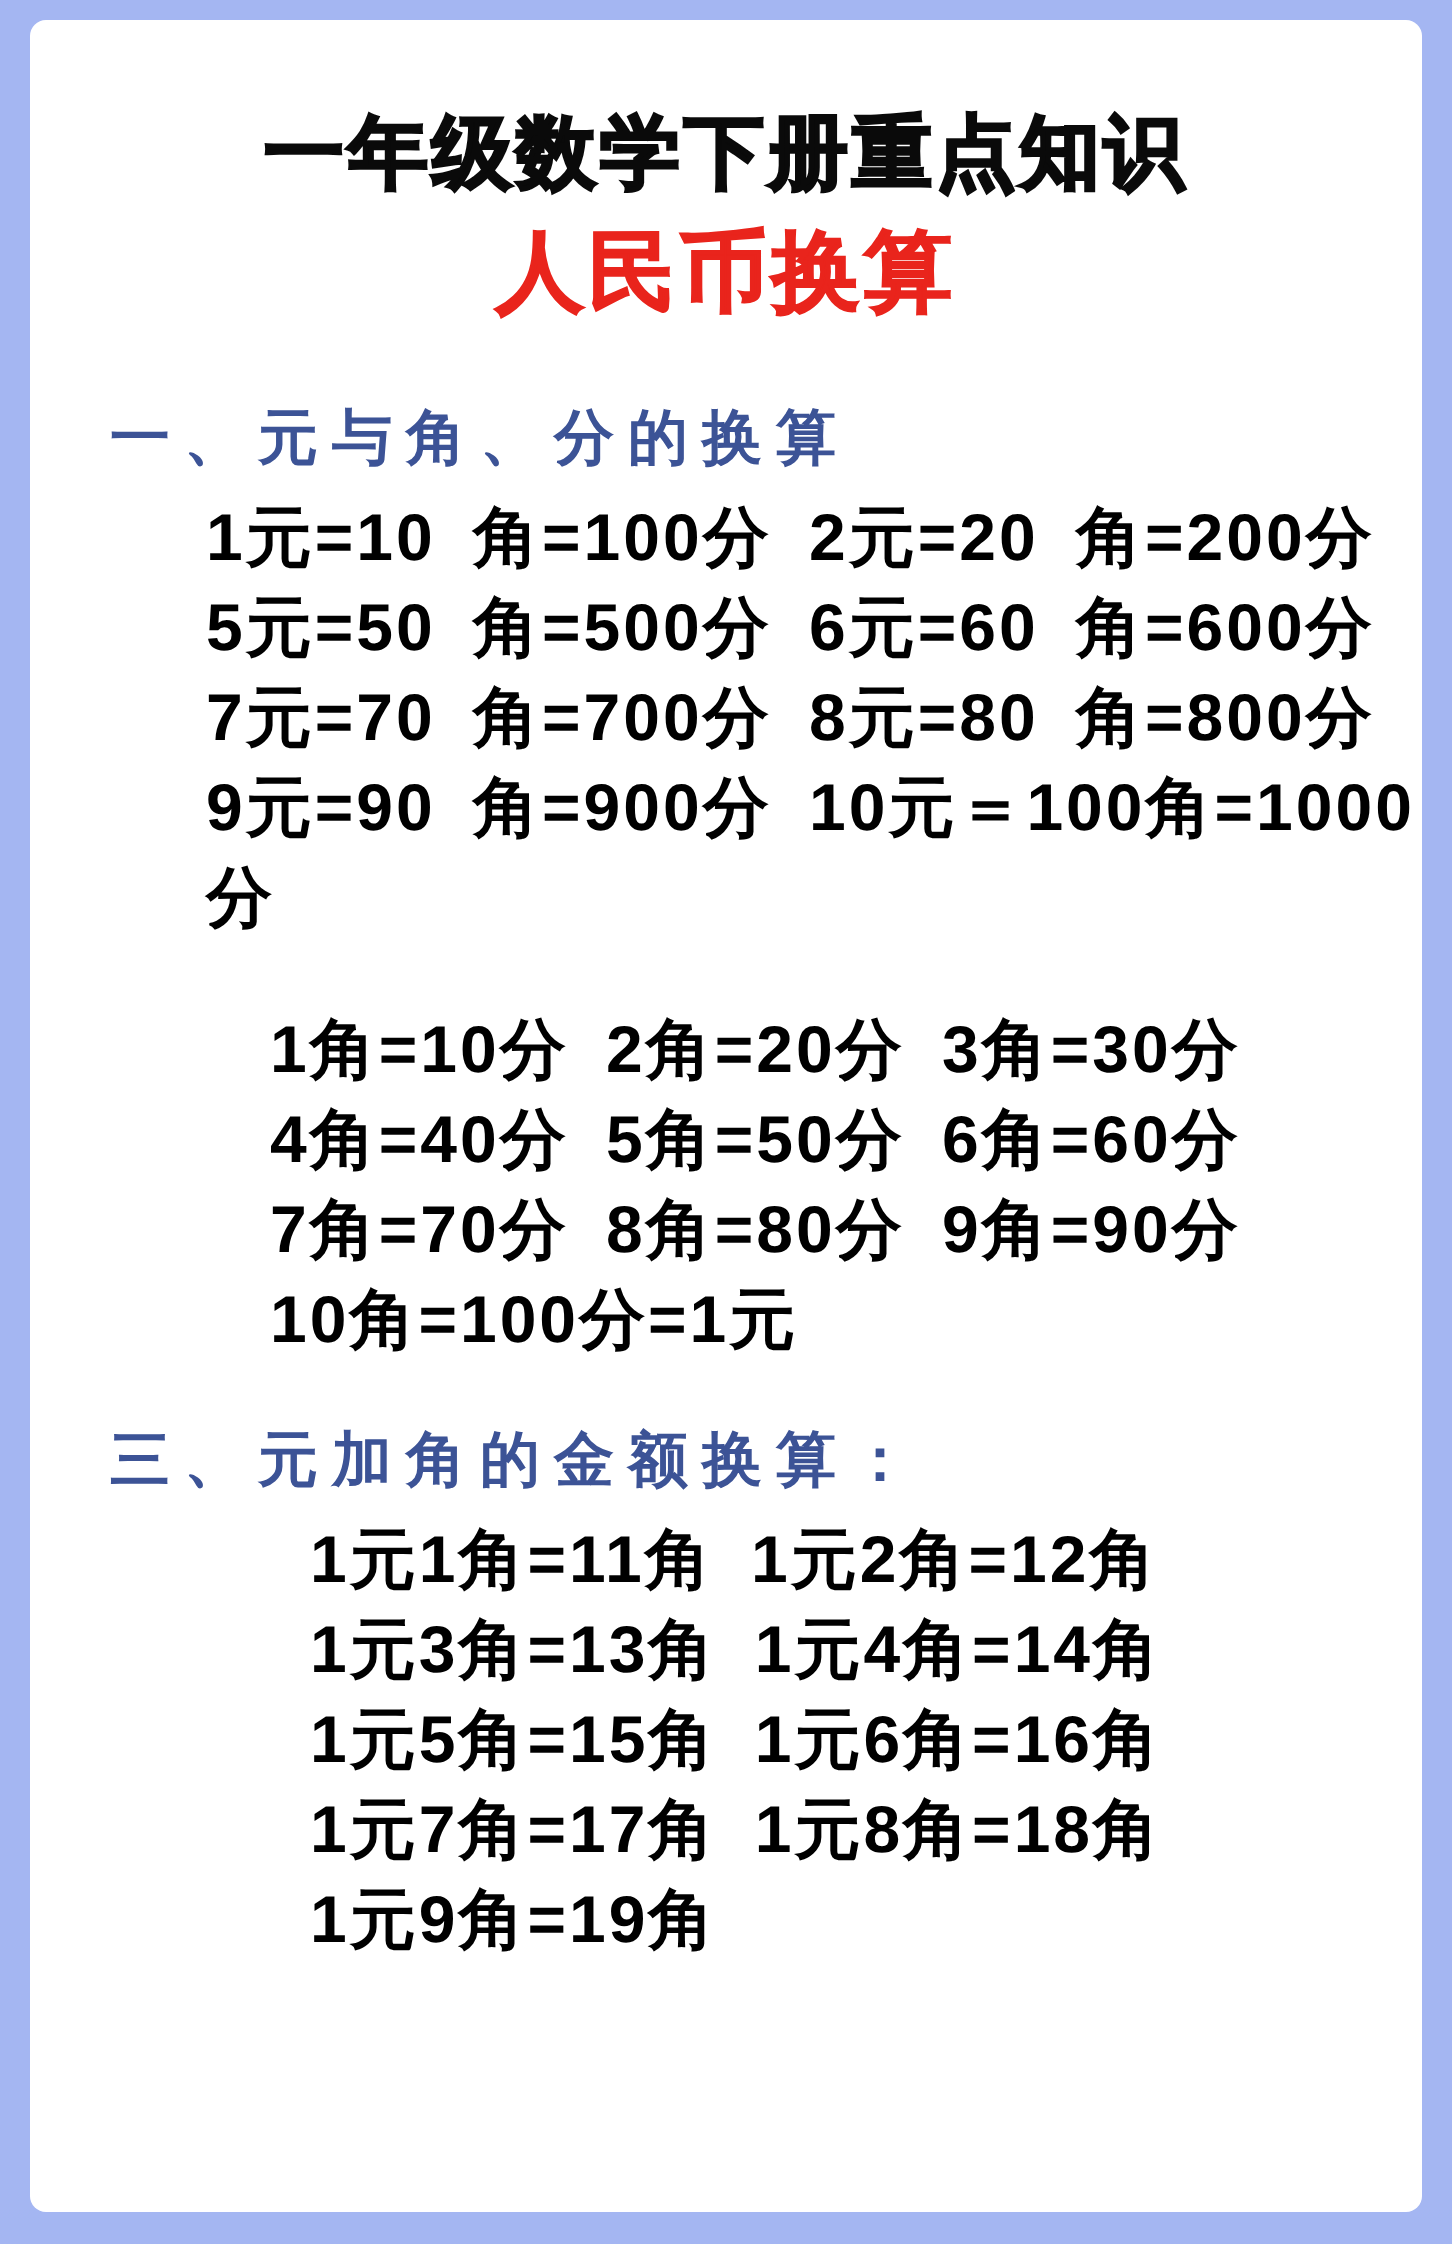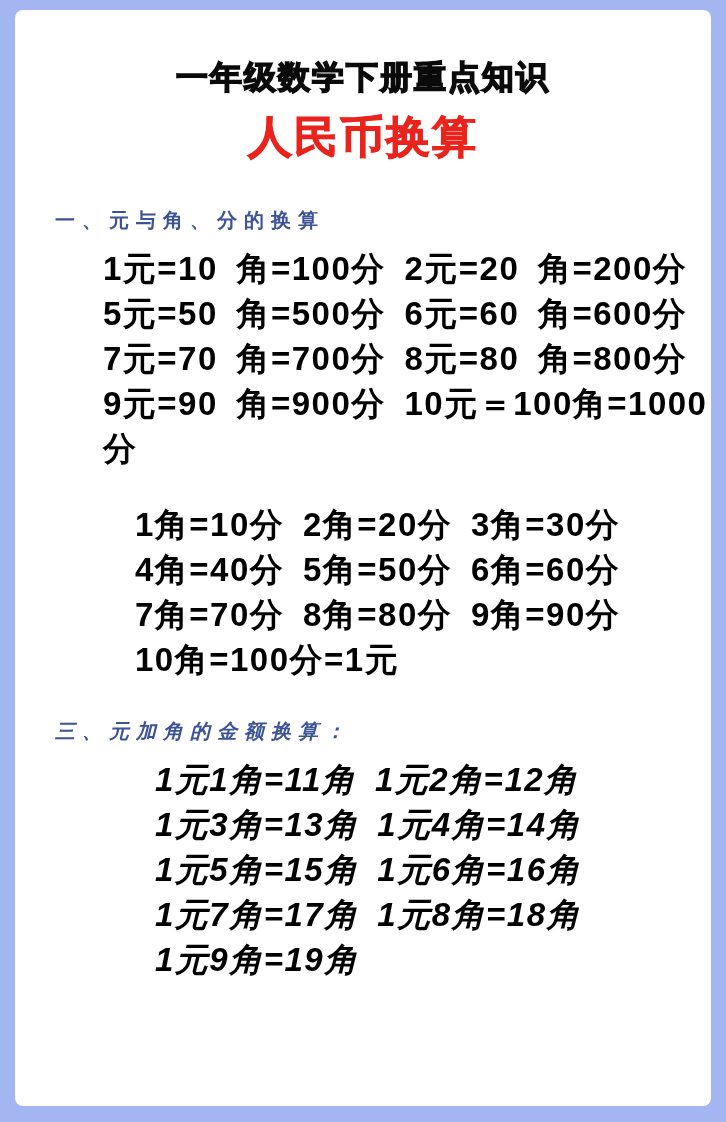--- a/index.html
+++ b/index.html
@@ -19,43 +19,43 @@
     top: 10px;
     left: 15px;
     right: 15px;
     bottom: 16px;
     background: #ffffff;
     border-radius: 8px;
   }
   .page-title {
     margin: 42px 0 0 0;
     text-align: center;
-    font-size: 32px;
+    font-size: 40px;
     line-height: 50px;
     font-weight: bold;
     color: #0a0a0a;
     letter-spacing: 2px;
     -webkit-text-stroke: 1.5px #0a0a0a;
   }
   .page-subtitle {
     margin: 16px 0 0 0;
     text-align: center;
     font-size: 44px;
     line-height: 38px;
     font-weight: bold;
     color: #e9241c;
     letter-spacing: 2px;
     -webkit-text-stroke: 1px #e9241c;
   }
   .section-1 { margin-top: 44px; }
   .section-2 { margin-top: 31px; }
-  .section-3 { margin-top: 29px; font-style: italic; }
+  .section-3 { margin-top: 29px; }
   .section-heading {
     margin: 0 0 6px 40px;
-    font-size: 20px;
+    font-size: 30px;
     line-height: 40px;
     font-weight: bold;
     color: #3c5396;
     letter-spacing: 7px;
     font-family: "Liberation Serif", serif;
   }
   .line {
     margin: 0;
     font-size: 33px;
     line-height: 45px;

